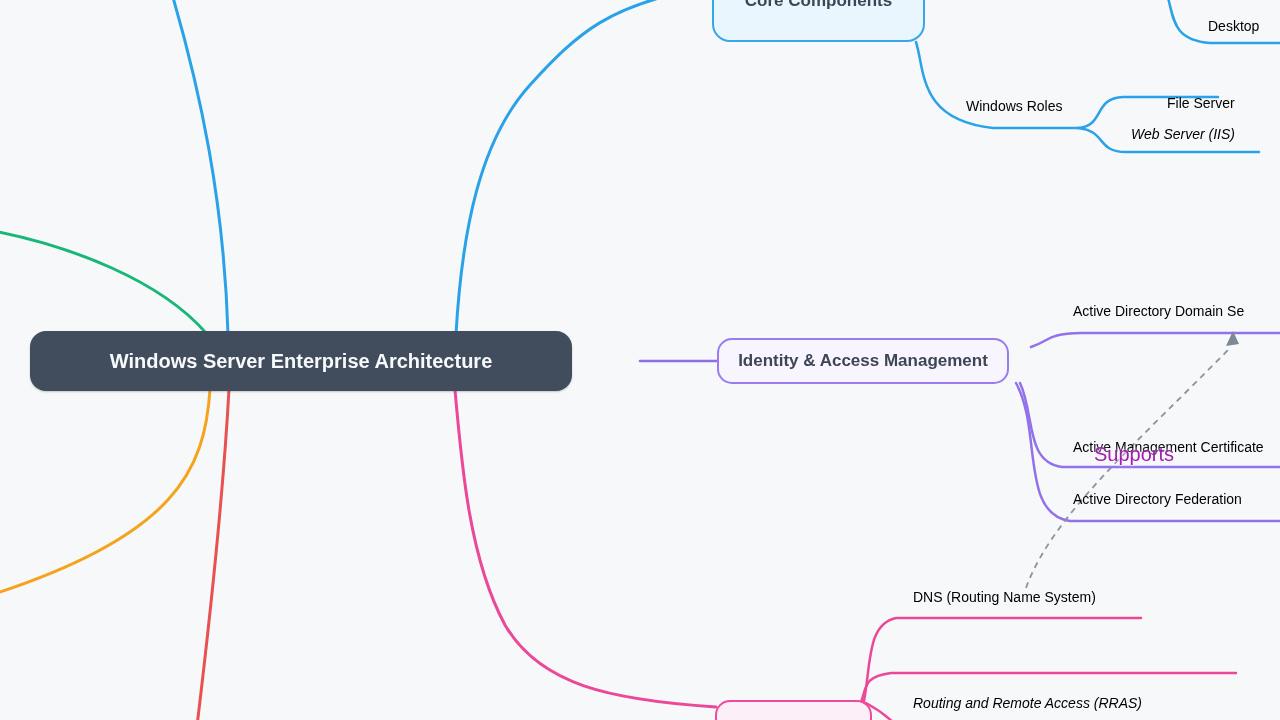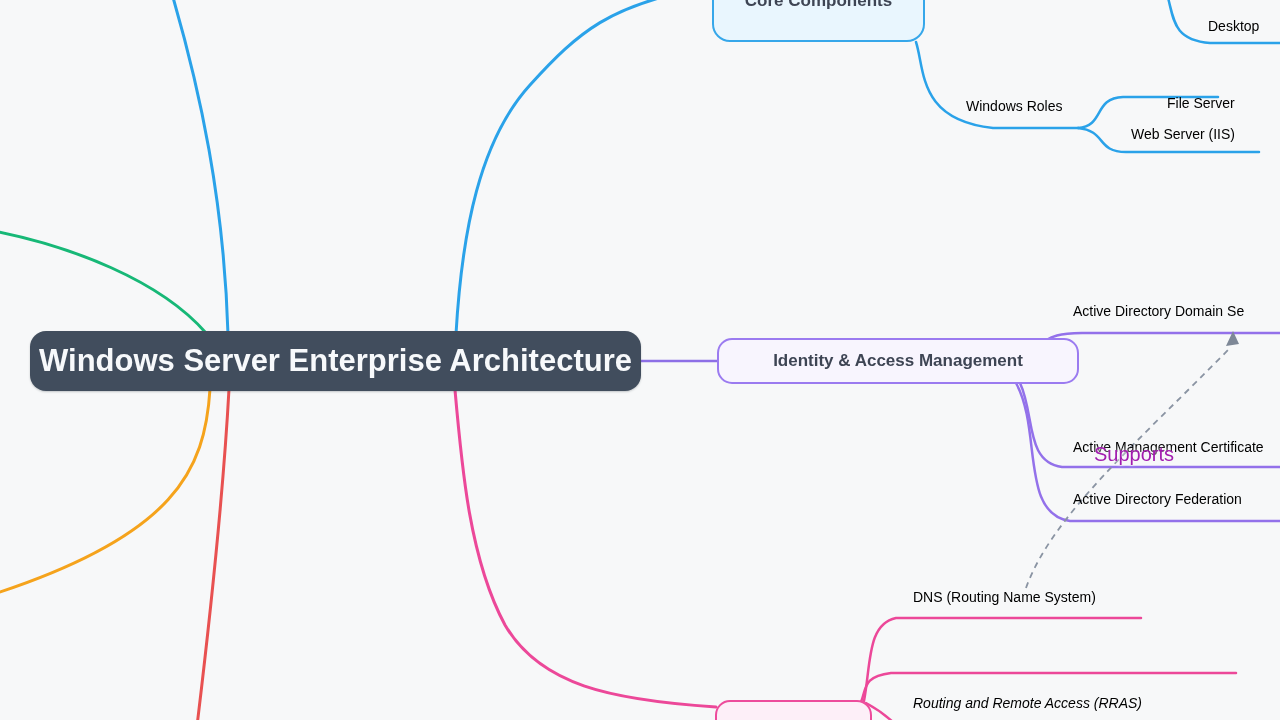--- a/index.html
+++ b/index.html
@@ -15,33 +15,33 @@
     position:absolute;white-space:nowrap;
     font-size:14px;color:#000000;line-height:22px;
   }
   .node-box{
     position:absolute;box-sizing:border-box;
     display:flex;align-items:center;justify-content:center;
     font-weight:bold;font-size:17px;color:#3e4554;
     white-space:nowrap;
   }
   .root-box{
-    position:absolute;left:30px;top:331px;width:611px;height:60px;
+    position:absolute;left:30px;top:331px;width:542px;height:60px;
     background:#414d5d;border-radius:16px;
     display:flex;align-items:center;justify-content:center;
-    color:#f7f9fb;font-weight:bold;font-size:31px;white-space:nowrap;
+    color:#f7f9fb;font-weight:bold;font-size:20px;white-space:nowrap;
     box-shadow:0 1px 2px rgba(40,50,60,.25);
   }
   .core-box{
     left:712px;top:-38px;width:213px;height:80px;
     background:#e9f6fe;border:2.5px solid #36a7ea;border-radius:18px;
     align-items:flex-end;padding-bottom:29px;
   }
   .identity-box{
-    left:717px;top:338px;width:362px;height:46px;
+    left:717px;top:338px;width:292px;height:46px;
     background:#f8f5fe;border:2.5px solid #9b7bf0;border-radius:15px;
   }
   .networking-box{
     left:715px;top:700px;width:157px;height:50px;
     background:#fdeff8;border:2.5px solid #ed4c9c;border-radius:15px;
   }
   .supports-label{
     position:absolute;left:1094px;top:443px;white-space:nowrap;
     font-size:20px;color:#a21caf;
     text-shadow:0 0 4px #f7f8f9;
@@ -89,21 +89,21 @@
 
   <div class="node-box identity-box">
     <span>Identity &amp; Access Management</span>
   </div>
 
   <div class="node-box networking-box"></div>
 
   <div class="label" style="left:1208px;top:15px;">Desktop</div>
   <div class="label" style="left:966px;top:95px;">Windows Roles</div>
   <div class="label" style="left:1167px;top:68px;margin-top:24px;">File Server</div>
-  <div class="label" style="left:1131px;top:123px;">Web Server (IIS)</div>
+  <div class="label" style="left:1131px;top:123px;font-style:italic;">Web Server (IIS)</div>
 
   <div class="label" style="left:1073px;top:300px;">Active Directory Domain Se</div>
   <div class="label" style="left:1073px;top:436px;">Active Management Certificate</div>
   <div class="label" style="left:1073px;top:488px;">Active Directory Federation</div>
 
   <div class="label" style="left:913px;top:586px;">DNS (Routing Name System)</div>
   <div class="label" style="left:913px;top:692px;font-style:italic;">Routing and Remote Access (RRAS)</div>
 
   <div class="supports-label">Supports</div>
 

